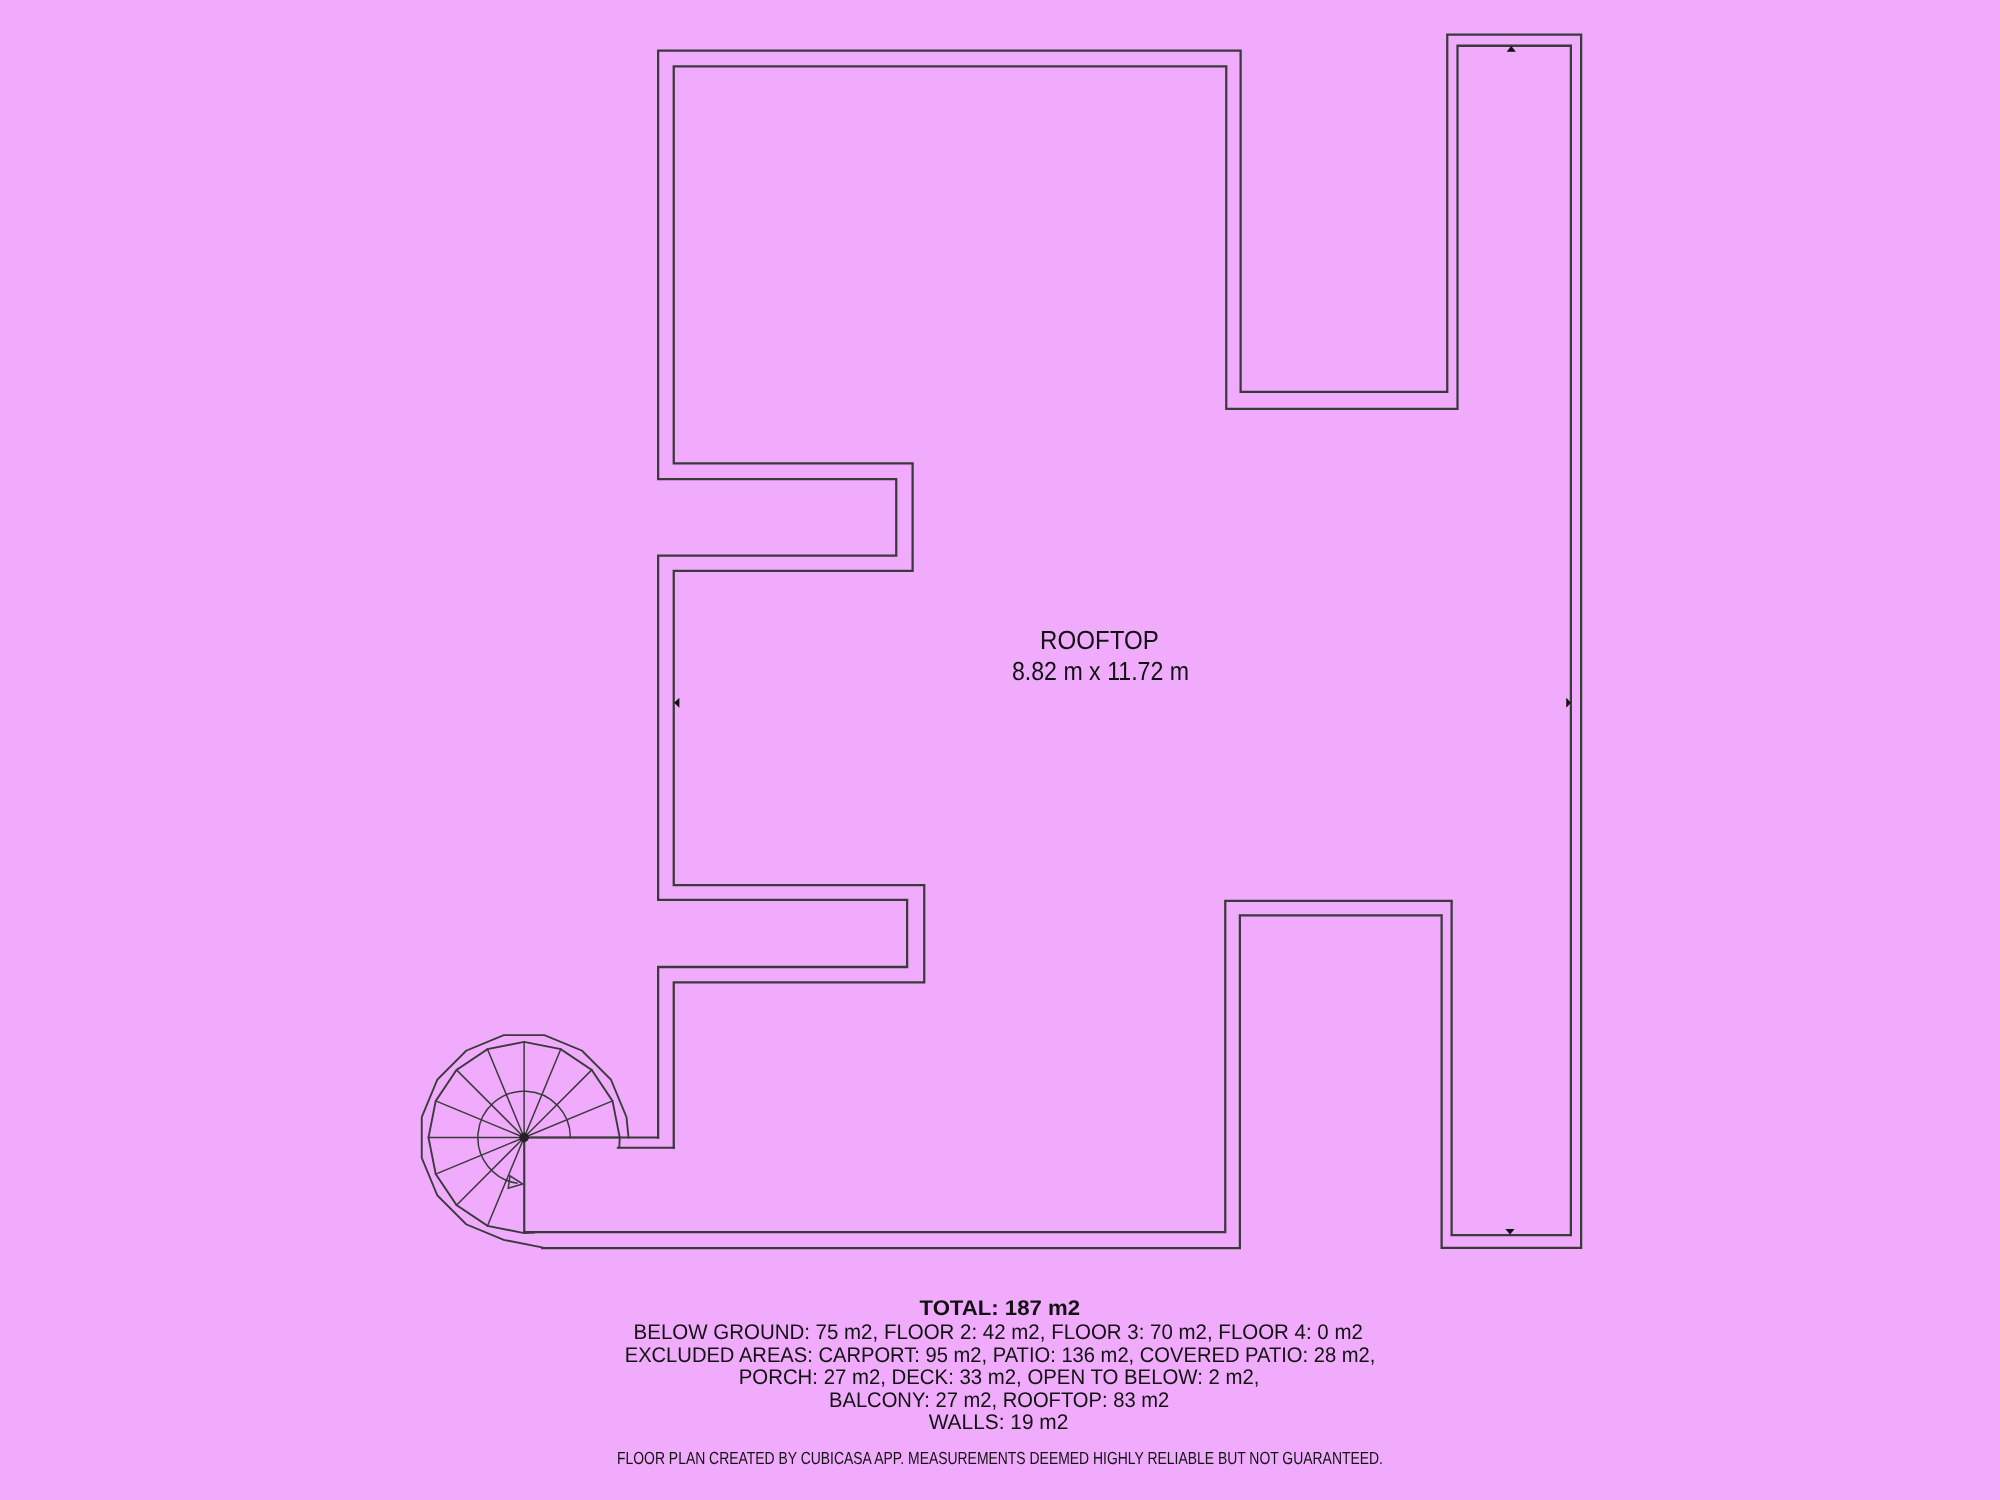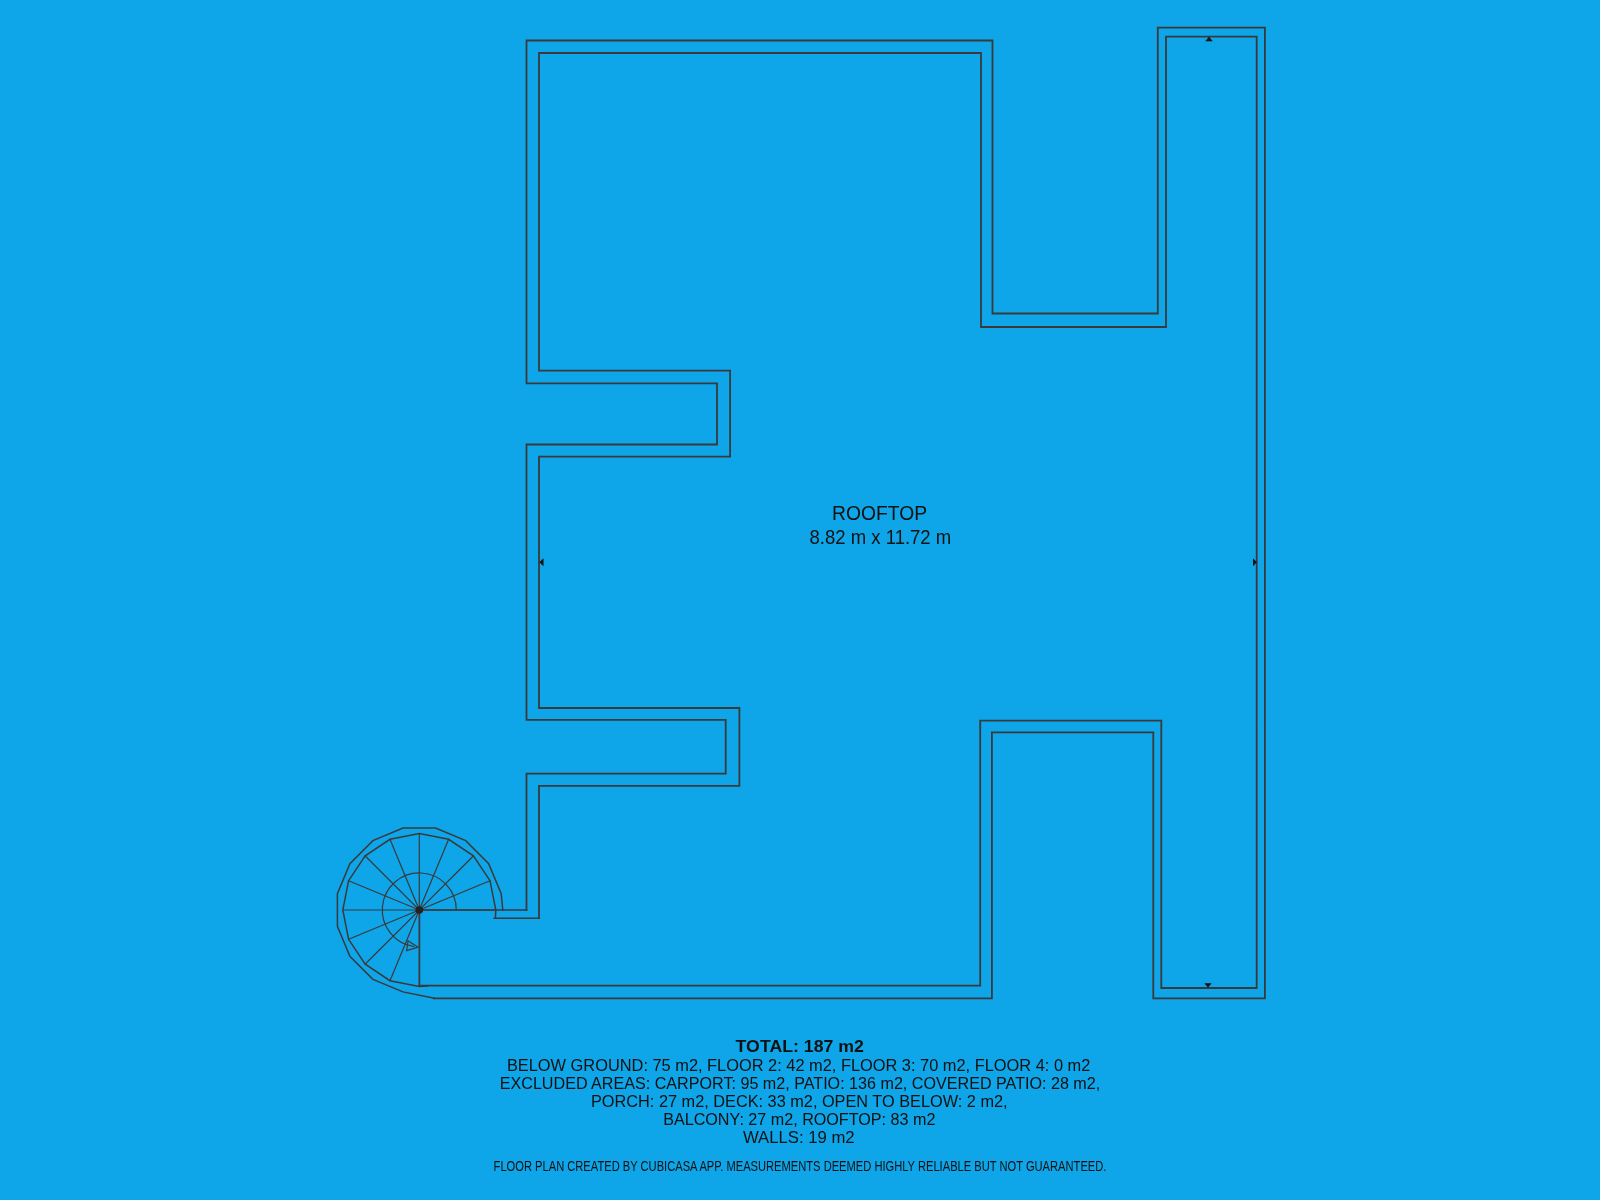--- a/index.html
+++ b/index.html
@@ -1,16 +1,16 @@
 <!DOCTYPE html>
 <html><head>
 <meta charset="utf-8">
 <style>
 html,body{margin:0;padding:0;background:#fff;}
-.page{position:relative;width:1600px;height:1200px;background:#0ea5e9;overflow:hidden;}
+.page{position:relative;width:1600px;height:1200px;background:#f0abfc;overflow:hidden;}
 svg{position:absolute;left:0;top:0;filter:blur(0.45px);}
 text{font-family:"Liberation Sans",sans-serif;fill:#111;}
 </style>
 </head>
 <body>
 <div class="page">
 <svg width="1600" height="1200" viewBox="0 0 1600 1200">
 <g fill="none" stroke="#3a3a3a" stroke-width="1.8" stroke-linecap="square" stroke-linejoin="miter">
 
 <path d="M 526.5,910 V 773.6 H 725.7 V 719.9 H 526.5 V 444.5 H 717 V 383.3 H 526.5 V 40.5 H 992.5 V 313.5 H 1157.8 V 27.6 H 1264.9 V 998.3 H 1153.3 V 732.3 H 991.9 V 998.4 H 433.8"></path>

